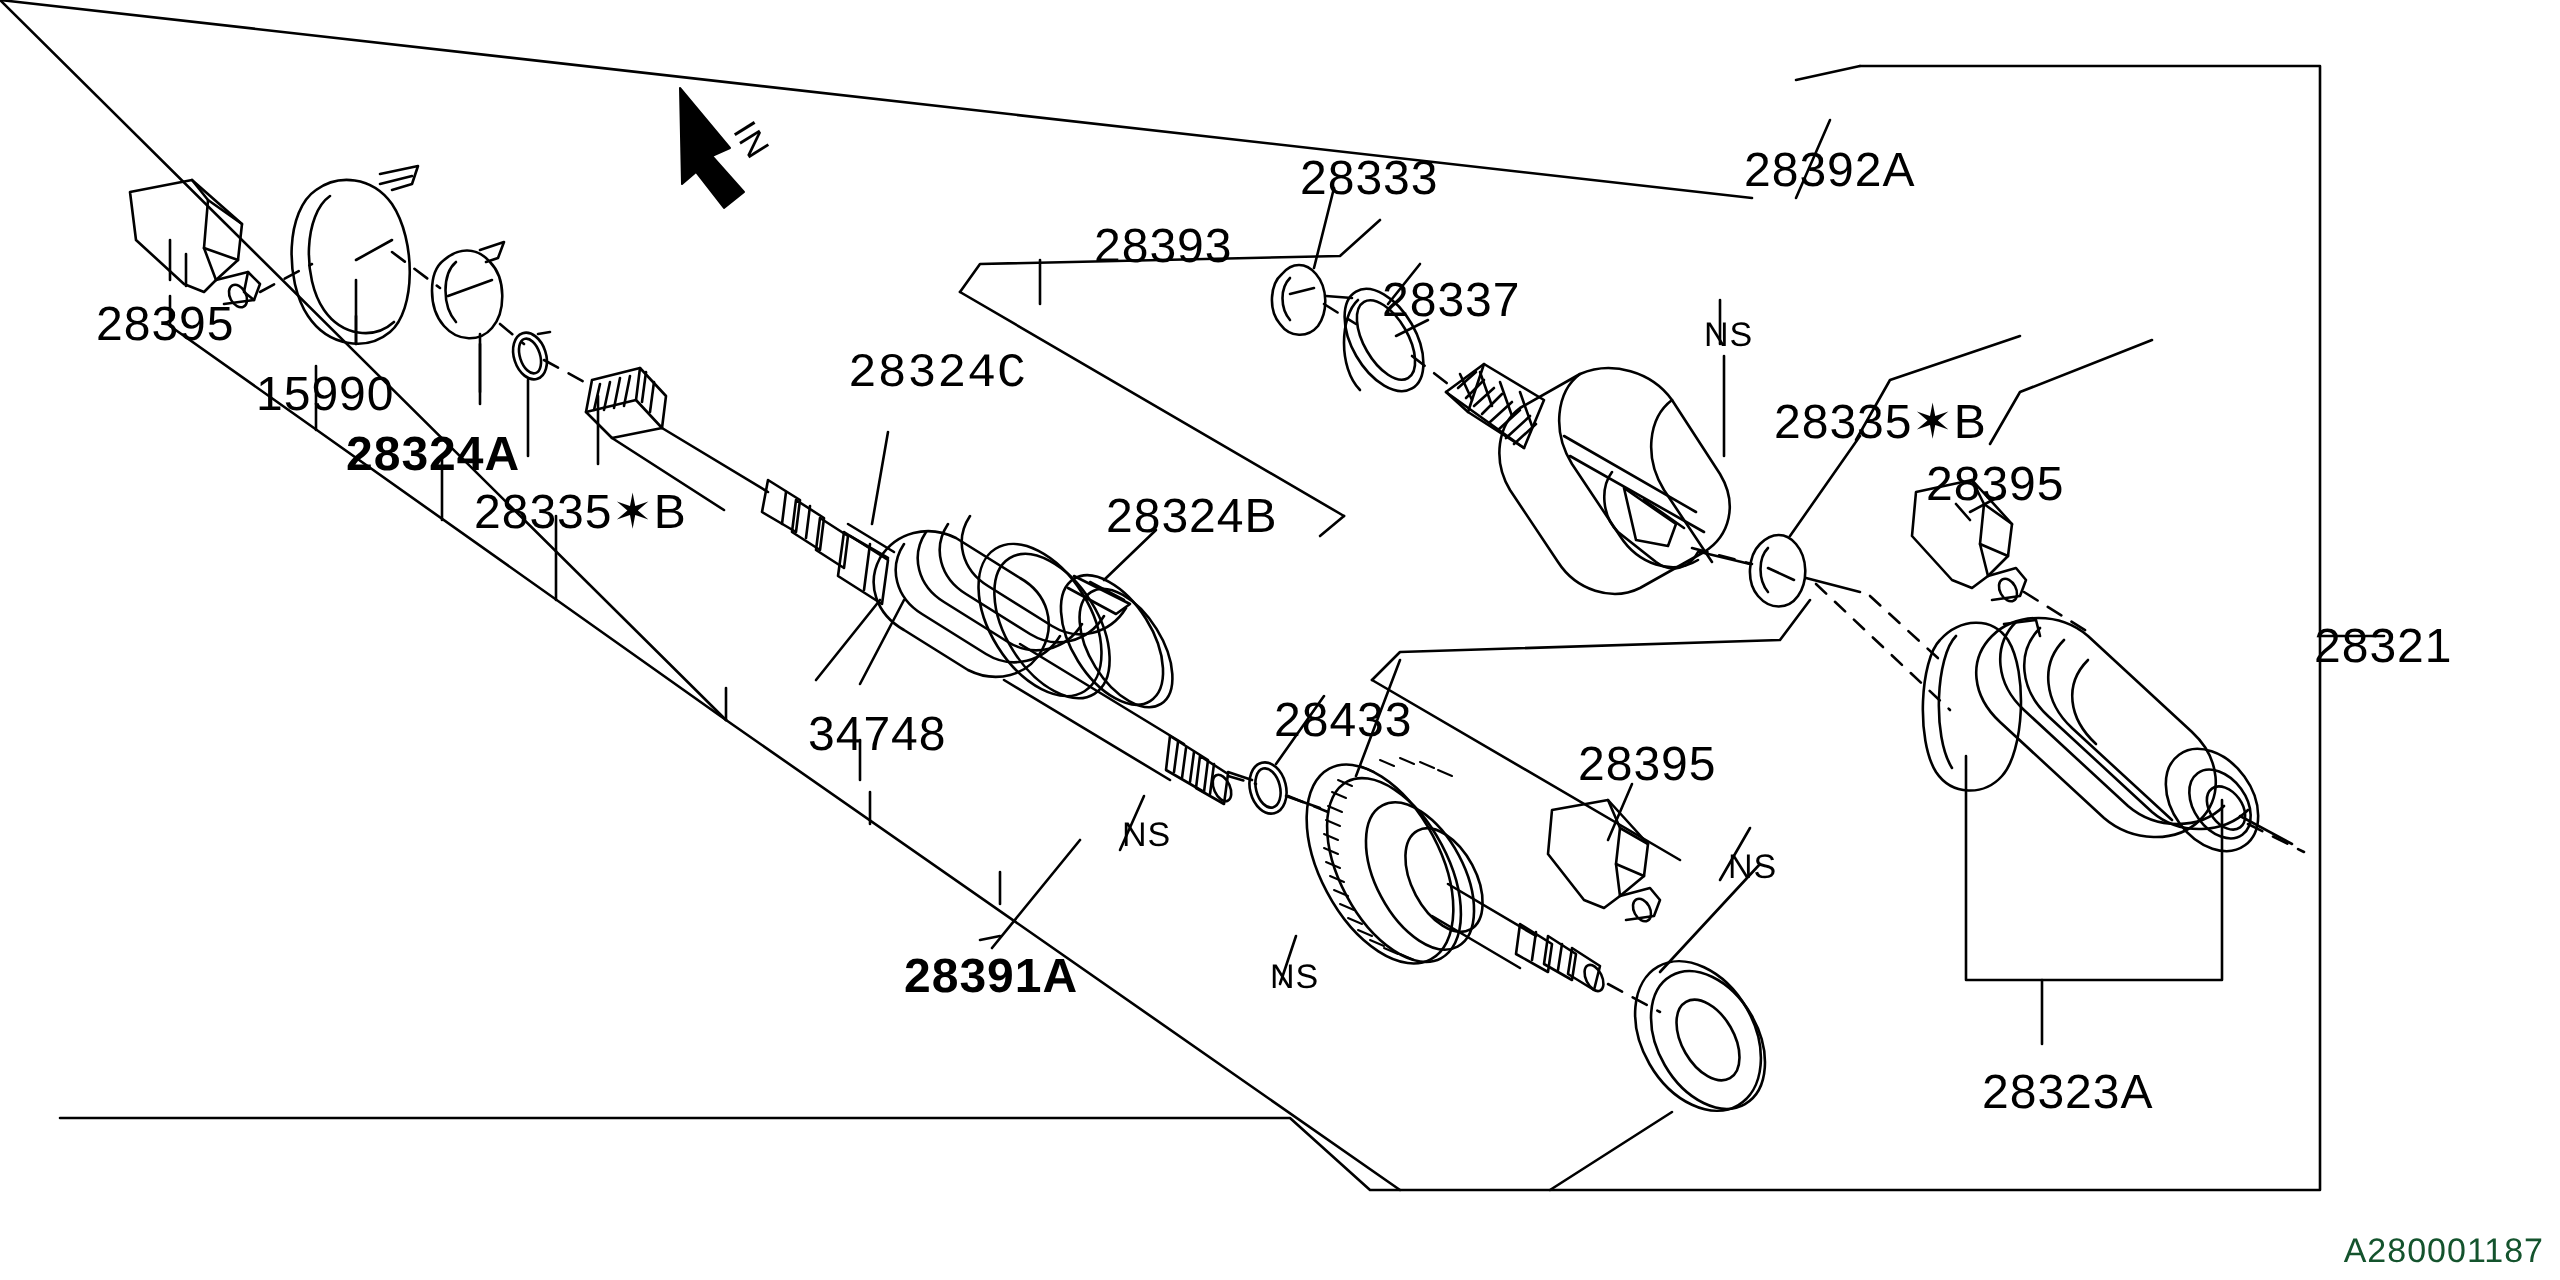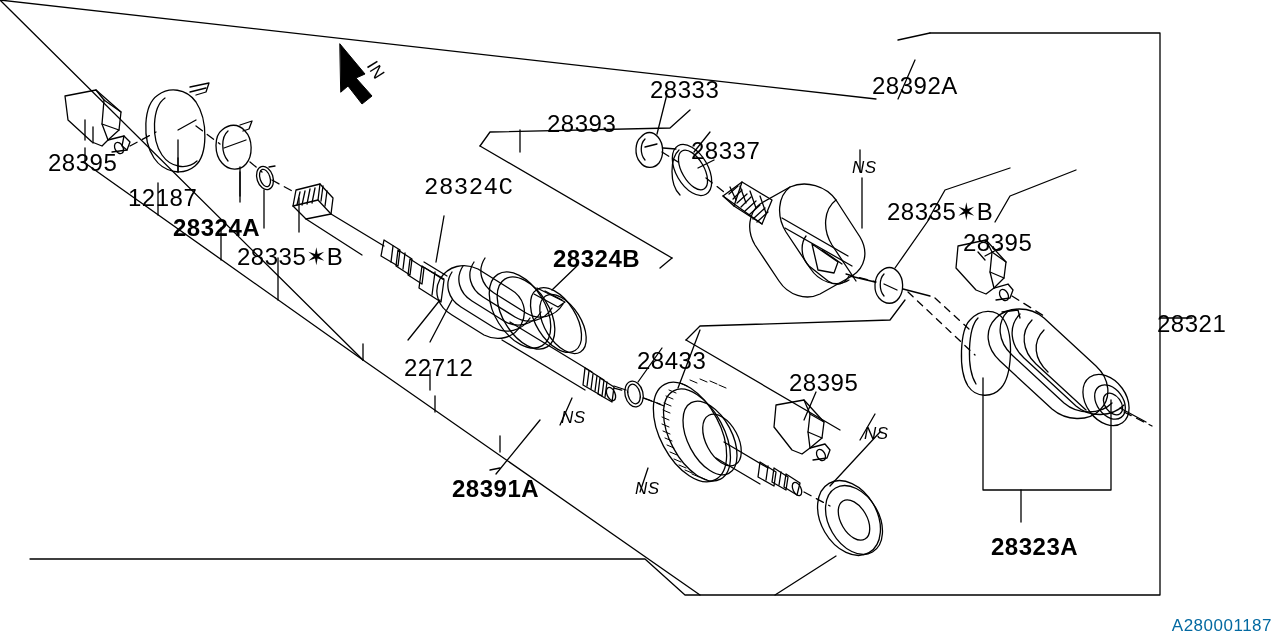--- a/index.html
+++ b/index.html
@@ -14,31 +14,31 @@
   #svgroot{position:absolute;left:0;top:0;width:1280px;height:640px;}
   .lbl{
     position:absolute;
     font-family:"Liberation Sans", sans-serif;
     font-size:24px;
     color:#000000;
     letter-spacing:0.5px;
     white-space:nowrap;
     line-height:1;
   }
-  .lbl-sm{font-size:17px;font-style:italic;}
+  .lbl-sm{font-size:17px;}
   .lbl-in{
     font-size:17px;
     transform:rotate(58deg);
     transform-origin:left top;
   }
   .watermark{
     position:absolute;
     right:8px;bottom:4px;
     font-size:17px;
-    color:#0369a1;
+    color:#14532d;
     letter-spacing:0.5px;
     font-family:"Liberation Sans", sans-serif;
   }
 </style>
 </head>
 <body>
 
 <div id="stage">
 
 <svg id="svgroot" viewBox="0 0 1280 640">
@@ -378,36 +378,36 @@
       <line x1="435" y1="412" x2="435" y2="396"></line>
       <line x1="500" y1="452" x2="500" y2="436"></line>
       <line x1="500" y1="468" x2="490" y2="470"></line>
     </g>
 
   </g>
 </svg>
 
 <div id="labels-layer">
       <div class="lbl" style="left: 48px; top: 151px;">28395</div>
-      <div class="lbl" style="left: 128px; top: 186px;">12187</div>
+      <div class="lbl" style="left: 128px; top: 186px;">15990</div>
       <div class="lbl" style="left: 173px; top: 216px; font-weight: bold;">28324A</div>
       <div class="lbl" style="left: 237px; top: 245px;">28335✶B</div>
       <div class="lbl" style="left: 500px; top: 112px; margin-left: 47px;">28393</div>
       <div class="lbl" style="left: 424px; top: 176px; font-family: Liberation Mono, monospace;">28324C</div>
-      <div class="lbl" style="left: 553px; top: 247px; font-weight: bold;">28324B</div>
-      <div class="lbl" style="left: 404px; top: 356px;">22712</div>
+      <div class="lbl" style="left: 553px; top: 247px;">28324B</div>
+      <div class="lbl" style="left: 404px; top: 356px;">34748</div>
       <div class="lbl" style="left: 452px; top: 477px; font-weight: bold;">28391A</div>
       <div class="lbl" style="left: 650px; top: 78px;">28333</div>
       <div class="lbl" style="left: 691px; top: 115px; margin-top: 24px;">28337</div>
       <div class="lbl" style="left: 872px; top: 74px;">28392A</div>
       <div class="lbl" style="left: 887px; top: 200px;">28335✶B</div>
       <div class="lbl" style="left: 963px; top: 231px;">28395</div>
       <div class="lbl" style="left: 637px; top: 329px; margin-top: 20px;">28433</div>
       <div class="lbl" style="left: 789px; top: 371px;">28395</div>
-      <div class="lbl" style="left: 991px; top: 535px; font-weight: bold;">28323A</div>
+      <div class="lbl" style="left: 991px; top: 535px;">28323A</div>
       <div class="lbl" style="left: 1157px; top: 312px; text-align: right;">28321</div>
       <div class="lbl lbl-sm" style="left: 852px; top: 159px;">NS</div>
       <div class="lbl lbl-sm" style="left: 561px; top: 409px;">NS</div>
       <div class="lbl lbl-sm" style="left: 635px; top: 480px;">NS</div>
       <div class="lbl lbl-sm" style="left: 864px; top: 425px;">NS</div>
     </div>
 
 <div class="lbl lbl-in" style="left:378px;top:58px;">IN</div>
 
 <div class="watermark">A280001187</div>

